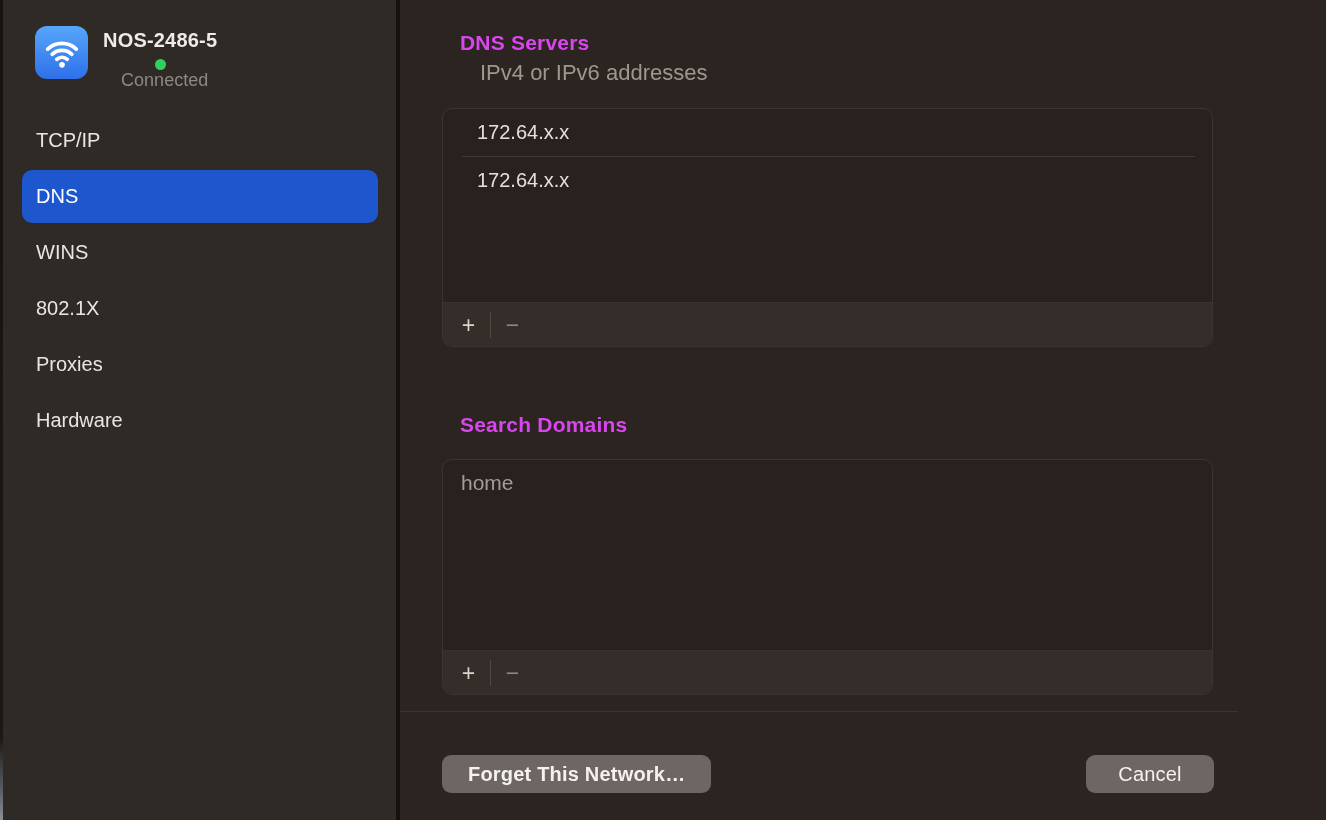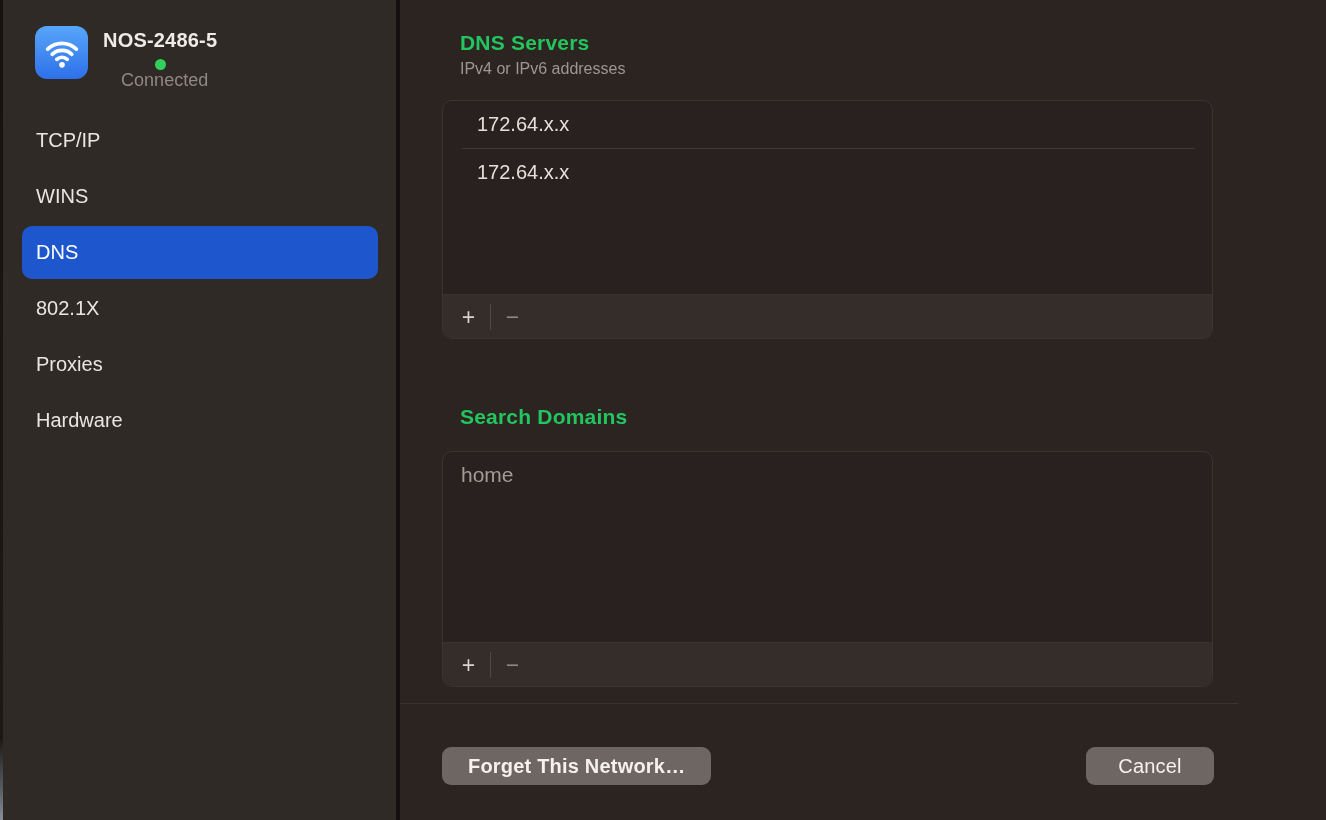--- a/index.html
+++ b/index.html
@@ -52,22 +52,22 @@
 
   .nav { margin: 23px 18px 0 22px; }
   .nav-item {
     height: 53px; line-height: 53px; border-radius: 10px; padding-left: 14px;
     margin-bottom: 3px; font-size: 20px; color: #e9e5e2; cursor: default;
   }
   .nav-item.selected { background: var(--accent-blue); color: #ffffff; font-weight: 500; }
 
   
   .content { flex: 1; height: 100%; background: var(--panel-bg); }
-  .section-title { margin: 31px 0 0 60px; font-size: 21px; font-weight: 700; color: #22c55e; letter-spacing: .2px; }
-  .section-subtitle { margin: 5px 0 0 60px; font-size: 16px; color: var(--text-dim); }
+  .section-title { margin: 31px 0 0 60px; font-size: 21px; font-weight: 700; color: #d946ef; letter-spacing: .2px; }
+  .section-subtitle { margin: 5px 0 0 80px; font-size: 22px; color: var(--text-dim); }
   .section-title.second { margin-top: 66px; }
 
   .list-box {
     margin: 22px 25px 0 42px; border-radius: 10px;
     background: var(--box-bg); border: 1px solid var(--box-border);
     overflow: hidden;
   }
   .list-box .rows { }
   .dns-box .rows { height: 193px; }
   .search-box .rows { height: 190px; }
@@ -119,22 +119,22 @@
         <div class="network-name">NOS-2486-5</div>
         <div class="network-status">
           <span class="status-dot"></span>
           <span class="status-label">Connected</span>
         </div>
       </div>
     </div>
 
     <div class="nav">
       <div class="nav-item">TCP/IP</div>
+      <div class="nav-item selected">DNS</div>
       <div class="nav-item">WINS</div>
-      <div class="nav-item selected">DNS</div>
       <div class="nav-item">802.1X</div>
       <div class="nav-item">Proxies</div>
       <div class="nav-item">Hardware</div>
     </div>
   </div>
 
   <div class="content">
     <div class="section-title">DNS Servers</div>
     <div class="section-subtitle">IPv4 or IPv6 addresses</div>
 

